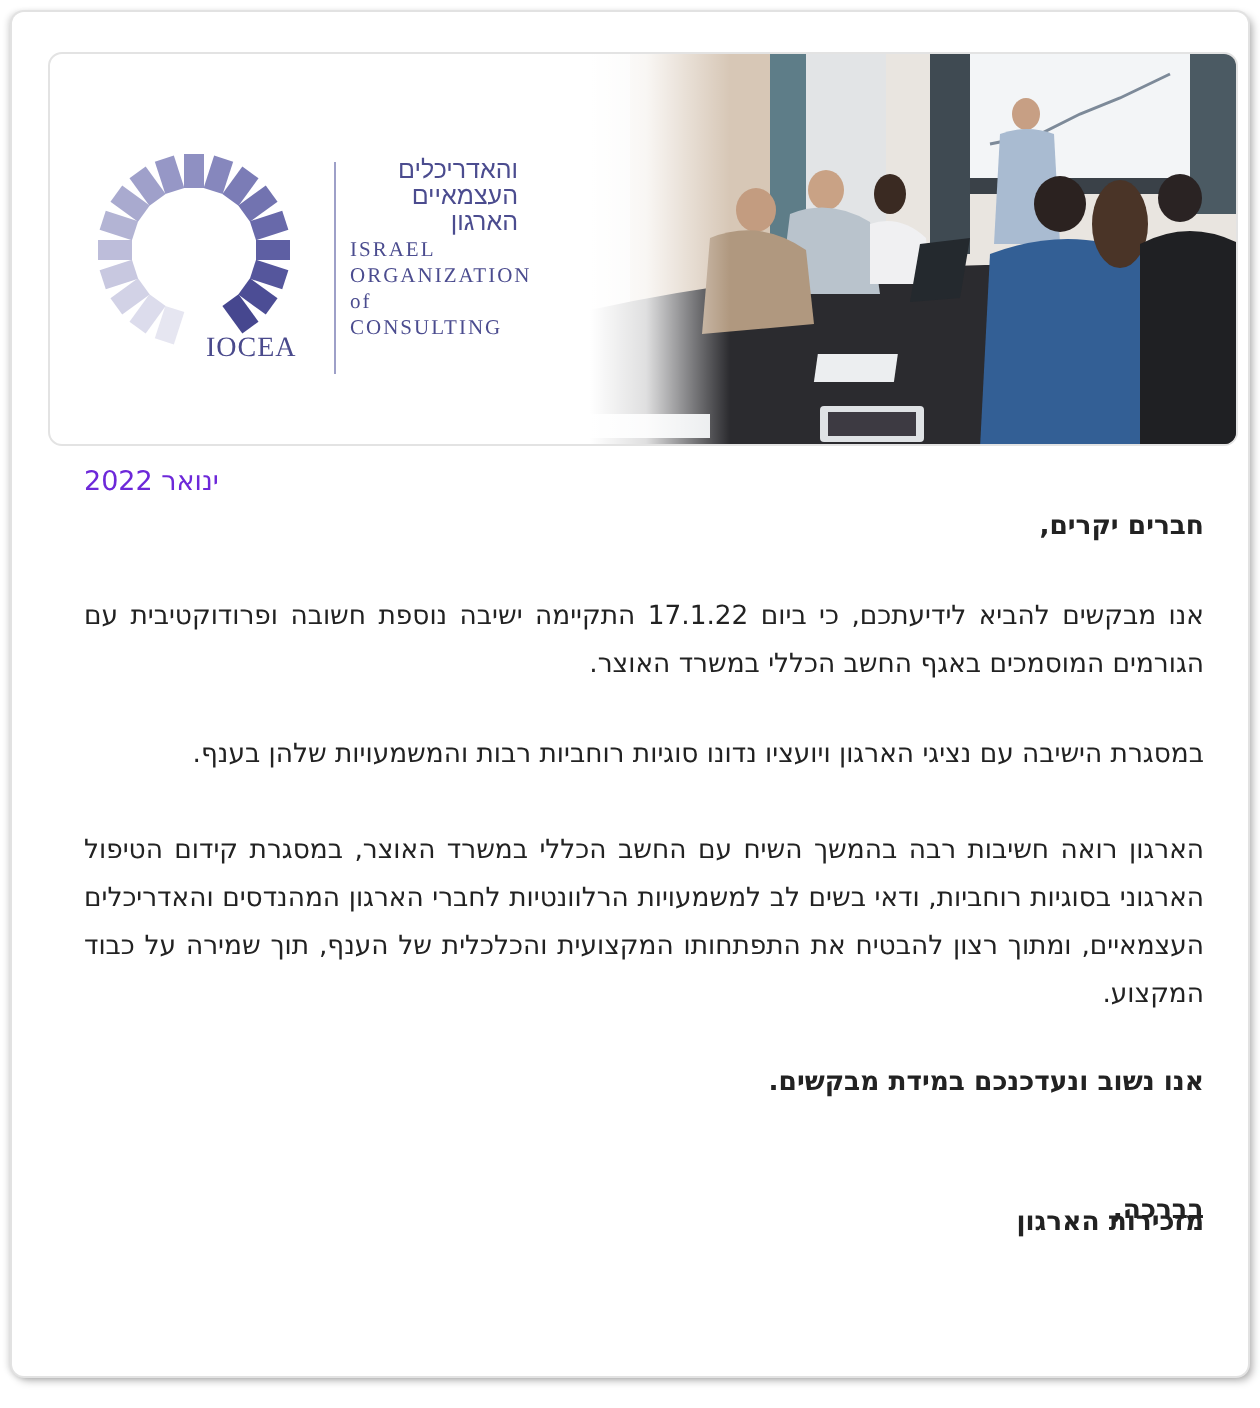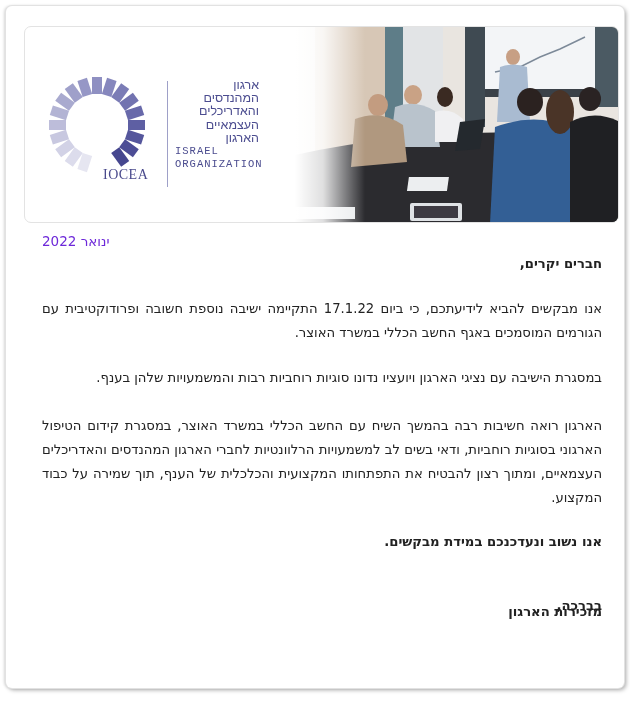--- a/index.html
+++ b/index.html
@@ -22,21 +22,21 @@
     .logo-iocea {
       position: absolute; left: 56px; top: 92px; font-family: "Liberation Serif", serif;
       font-size: 14px; color: #4a4a8c; letter-spacing: 0.5px;
     }
     .logo-divider { position: absolute; left: 120px; top: 6px; width: 1px; height: 106px; background: #9ea0c8; }
     .logo-text {
       position: absolute; left: 128px; top: 4px; width: 84px;
       color: #4b4c8f; line-height: 13.2px;
     }
     .logo-text .he { direction: rtl; text-align: justify; text-align-last: justify; font-size: 12.5px; font-family: "Liberation Sans", sans-serif; }
-    .logo-text .en { text-align: justify; text-align-last: justify; font-size: 10.5px; font-family: Liberation Mono, monospace; letter-spacing: 1px; }
+    .logo-text .en { text-align: justify; text-align-last: justify; font-size: 10.5px; font-family: Liberation Serif, serif; letter-spacing: 1px; }
     .logo-text .en.small { font-size: 7.5px; letter-spacing: 0; font-weight: bold; }
     .photo {
       position: absolute; left: 270px; top: 0; width: 325px; height: 197px;
       background: linear-gradient(90deg, #ffffff 0%, rgba(255,255,255,0.0) 14%), linear-gradient(180deg, #d8d2cc 0%, #c9c3bc 55%, #2c2c30 60%, #222 100%);
     }
     .photo-scene { position: absolute; inset: 0; }
     .photo-fade {
       position: absolute; left: 0; top: 0; width: 70px; height: 100%;
       background: linear-gradient(90deg, #ffffff 0%, rgba(255,255,255,0.85) 40%, rgba(255,255,255,0) 100%);
     }
@@ -77,26 +77,26 @@
           <rect x="-5" y="-48" width="10" height="17" fill="#bdbdda" transform="rotate(270)"></rect>
           <rect x="-5" y="-48" width="10" height="17" fill="#b3b4d4" transform="rotate(288)"></rect>
           <rect x="-5" y="-48" width="10" height="17" fill="#a9aacf" transform="rotate(306)"></rect>
           <rect x="-5" y="-48" width="10" height="17" fill="#9fa0ca" transform="rotate(324)"></rect>
           <rect x="-5" y="-48" width="10" height="17" fill="#9697c6" transform="rotate(342)"></rect>
         </g>
       </svg>
       <div class="logo-iocea">IOCEA</div>
       <div class="logo-divider"></div>
       <div class="logo-text">
-        <div class="he">ארגון המהנדסים</div>
         <div class="he">והאדריכלים</div>
         <div class="he">העצמאיים</div>
         <div class="he">הארגון</div>
         <div class="en">ISRAEL</div>
         <div class="en">ORGANIZATION</div>
+        <div class="en">of CONSULTING</div>
       </div>
     </div>
 
     <div class="photo" title="Business meeting in a conference room with a presenter at a screen">
       <svg class="photo-scene" viewBox="0 0 325 197" preserveAspectRatio="none">
         <rect x="0" y="0" width="325" height="197" fill="#e9e5e0"></rect>
         <rect x="20" y="0" width="70" height="130" fill="#d7c7b6"></rect>
         <rect x="90" y="0" width="18" height="100" fill="#5e7d88"></rect>
         <rect x="108" y="0" width="40" height="110" fill="#e2e4e6"></rect>
         <rect x="170" y="0" width="20" height="100" fill="#3f4a52"></rect>

